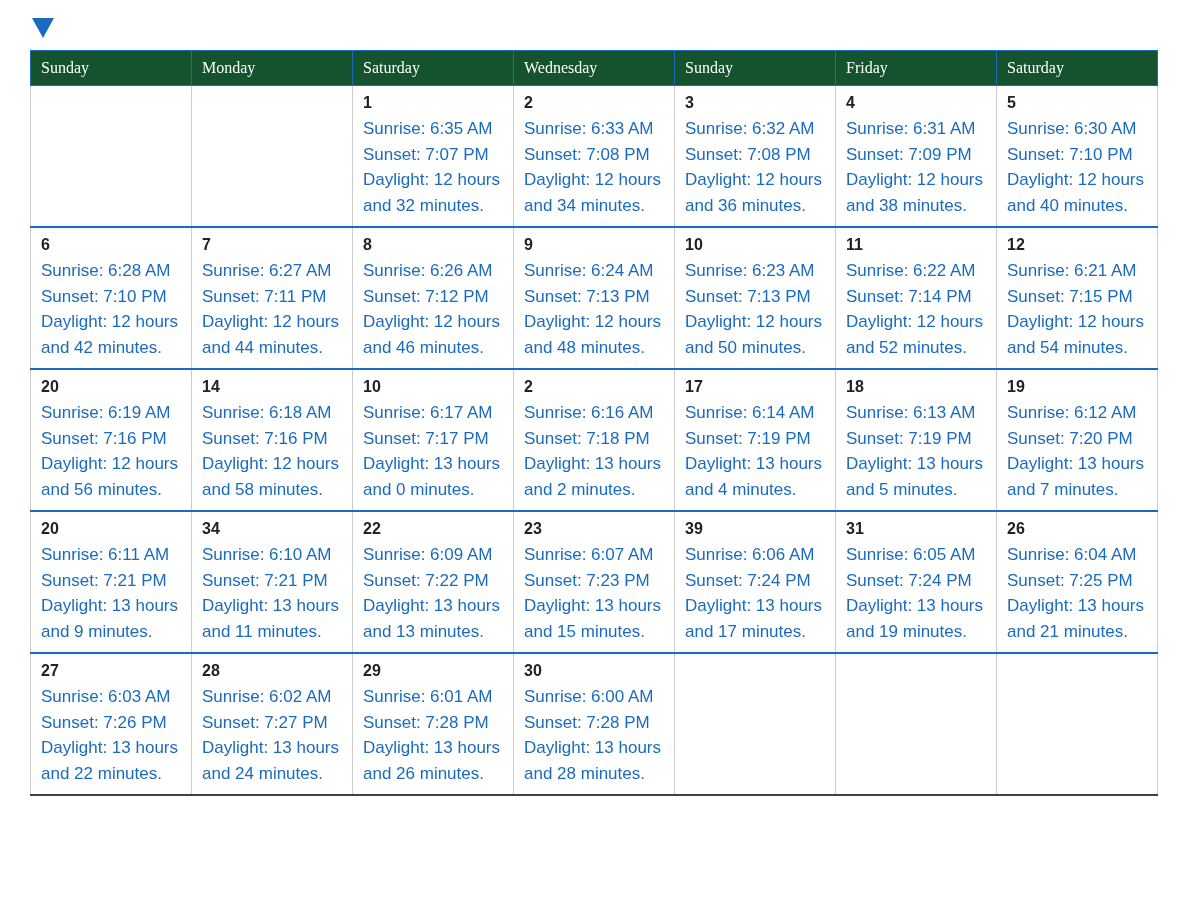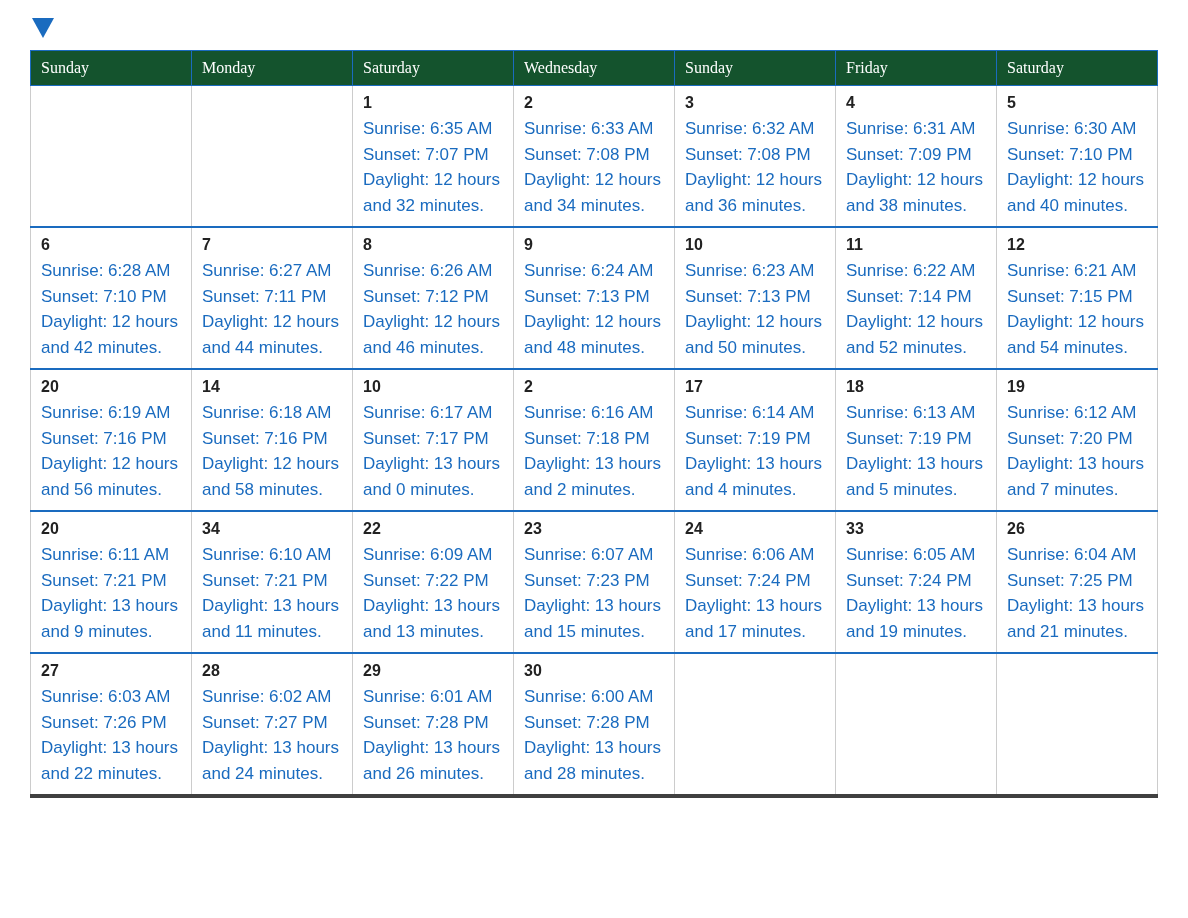--- a/index.html
+++ b/index.html
@@ -76,21 +76,21 @@
       color: #1a6bbf;
       line-height: 1.5;
     }
     .empty-cell {
       background: #fff;
     }
     tr td {
       border-bottom: 2px solid #1a6bbf;
     }
     tr:last-child td {
-      border-bottom: 4px solid #404040;
+      border-bottom: 2px solid #404040;
     }
   </style>
 </head>
 <body>
 
 <div class="header">
   <div class="logo">
     <div style="display:flex; flex-direction:column; align-items:flex-start;">
       <div style="display:flex; align-items:center;">
         <span class="logo-text"></span>
@@ -215,25 +215,25 @@
         </td>
         <td>
           <div class="day-number">22</div>
           <div class="day-info">Sunrise: 6:09 AM<br>Sunset: 7:22 PM<br>Daylight: 13 hours<br>and 13 minutes.</div>
         </td>
         <td>
           <div class="day-number">23</div>
           <div class="day-info">Sunrise: 6:07 AM<br>Sunset: 7:23 PM<br>Daylight: 13 hours<br>and 15 minutes.</div>
         </td>
         <td>
-          <div class="day-number">24</div>
+          <div class="day-number">39</div>
           <div class="day-info">Sunrise: 6:06 AM<br>Sunset: 7:24 PM<br>Daylight: 13 hours<br>and 17 minutes.</div>
         </td>
         <td>
-          <div class="day-number">33</div>
+          <div class="day-number">31</div>
           <div class="day-info">Sunrise: 6:05 AM<br>Sunset: 7:24 PM<br>Daylight: 13 hours<br>and 19 minutes.</div>
         </td>
         <td>
           <div class="day-number">26</div>
           <div class="day-info">Sunrise: 6:04 AM<br>Sunset: 7:25 PM<br>Daylight: 13 hours<br>and 21 minutes.</div>
         </td>
       </tr>
       <tr>
         <td>
           <div class="day-number">27</div>

